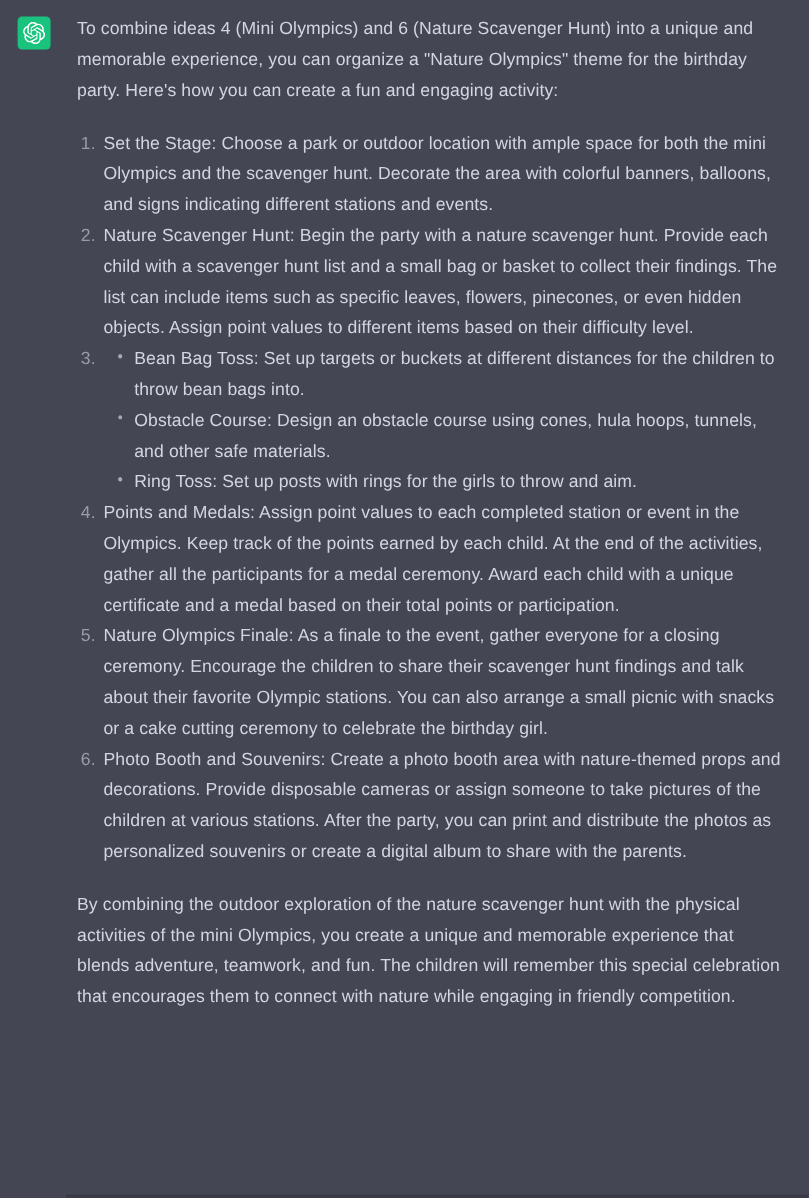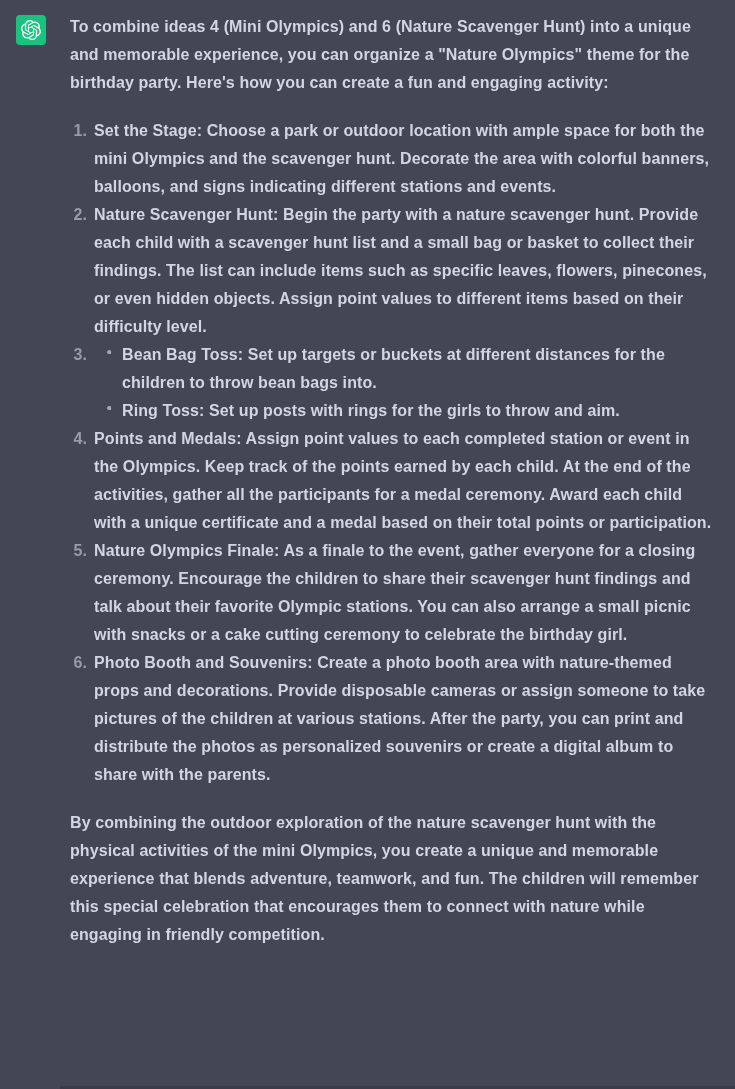--- a/index.html
+++ b/index.html
@@ -12,21 +12,20 @@
     position: relative;
     width: 735px;
     height: 1089px;
     background: #444654;
     overflow: hidden;
   }
   .chat-row {
     position: relative;
     width: 100%;
     height: 100%;
-    font-weight: bold;
   }
   .avatar {
     position: absolute;
     left: 16px;
     top: 15px;
     width: 30px;
     height: 30px;
     border-radius: 4px;
     background: #19c37d;
     display: flex;
@@ -122,20 +121,21 @@
           <ul class="sublist">
             <li>
               <span class="bullet-marker">•</span>
             </li>
             <li>
               <span class="bullet-marker">•</span>
               <span>Bean Bag Toss: Set up targets or buckets at different distances for the children to throw bean bags into.</span>
             </li>
             <li>
               <span class="bullet-marker">•</span>
+              <span>Obstacle Course: Design an obstacle course using cones, hula hoops, tunnels, and other safe materials.</span>
             </li>
             <li>
               <span class="bullet-marker">•</span>
             </li>
             <li>
               <span class="bullet-marker">•</span>
               <span>Ring Toss: Set up posts with rings for the girls to throw and aim.</span>
             </li>
           </ul>
         </li>

